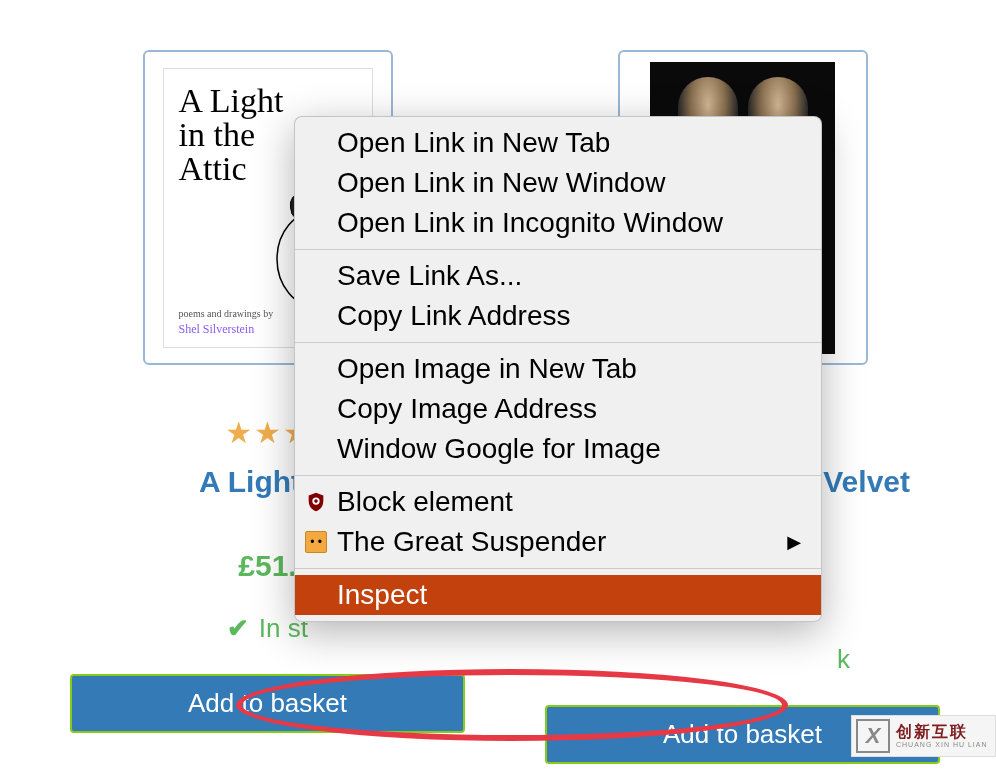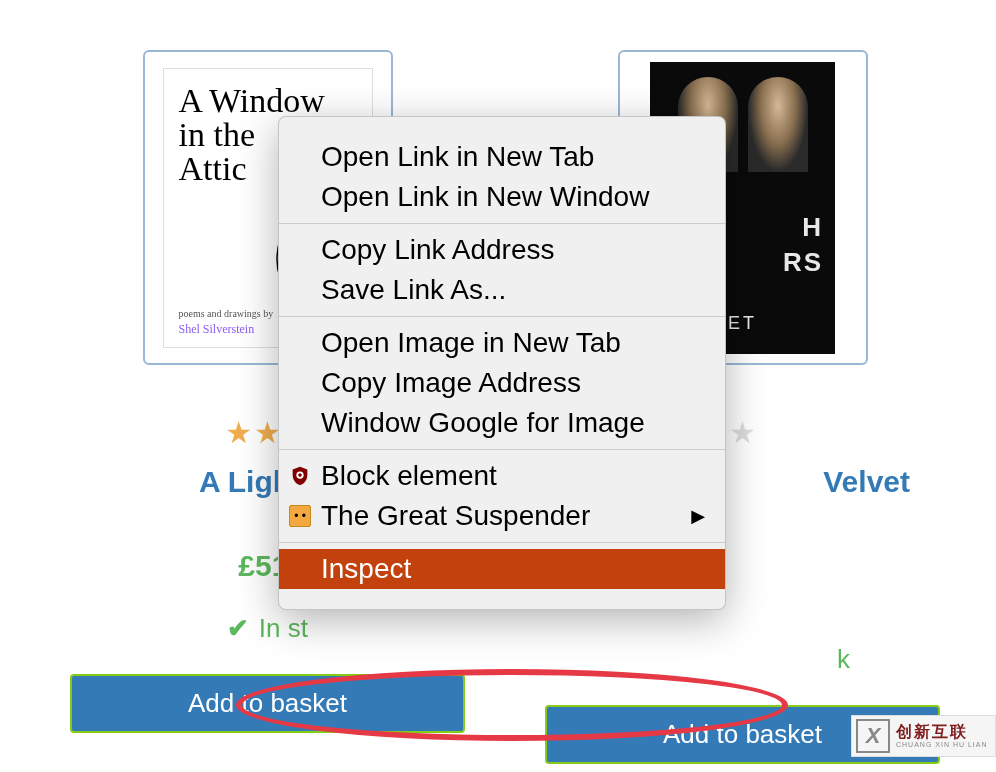--- a/index.html
+++ b/index.html
@@ -155,29 +155,29 @@
       border-radius: 4px;
       font-size: 26px;
       padding: 12px 50px;
       cursor: pointer;
       width: 395px;
     }
     
     
     .context-menu {
       position: absolute;
-      left: 278px;
+      left: 294px;
       top: 116px;
-      width: 448px;
+      width: 528px;
       background: #f0f0f0;
       border: 1px solid rgba(0,0,0,0.18);
       border-radius: 8px;
       box-shadow: 0 10px 40px rgba(0,0,0,0.3);
       z-index: 100;
-      padding: 20px 0;
+      padding: 6px 0;
     }
     .menu-item {
       padding: 4px 42px;
       font-size: 28px;
       color: #000;
       cursor: default;
       display: flex;
       align-items: center;
       gap: 10px;
       position: relative;
@@ -278,21 +278,21 @@
     }
   </style>
 </head>
 <body>
 
 <div class="products-container">
 
   <div class="product-card">
     <div class="product-image-wrapper">
       <div class="book-cover-1">
-        <div class="title-text">A Window</div>
+        <div class="title-text">A Light</div>
         <div class="title-text">in the</div>
         <div class="title-text">Attic</div>
         <svg class="face" viewBox="0 0 100 130">
           <ellipse cx="55" cy="75" rx="40" ry="48" fill="none" stroke="#000" stroke-width="1.5"></ellipse>
           <path d="M 30 30 Q 25 15 35 10 Q 45 5 55 8 Q 70 5 75 15 Q 85 20 80 35 Q 90 40 82 50 L 70 45 Q 60 30 45 35 Q 35 38 30 30 Z" fill="#222" stroke="#000"></path>
           <ellipse cx="42" cy="70" rx="5" ry="7" fill="none" stroke="#000"></ellipse>
           <ellipse cx="68" cy="70" rx="5" ry="7" fill="none" stroke="#000"></ellipse>
           <circle cx="42" cy="72" r="2" fill="#000"></circle>
           <circle cx="68" cy="72" r="2" fill="#000"></circle>
           <path d="M 52 80 Q 55 88 58 80" fill="none" stroke="#000"></path>
@@ -341,26 +341,29 @@
 
 </div>
 
 <div class="context-menu">
   <div class="menu-item">
       <span>Open Link in New Tab</span>
     </div>
   <div class="menu-item">
       <span>Open Link in New Window</span>
     </div>
+  <div class="menu-item">
+      <span>Open Link in Incognito Window</span>
+    </div>
   <div class="menu-separator"></div>
   <div class="menu-item">
+      <span>Save Link As...</span>
+    </div>
+  <div class="menu-item">
       <span>Copy Link Address</span>
-    </div>
-  <div class="menu-item">
-      <span>Save Link As...</span>
     </div>
   <div class="menu-separator"></div>
   <div class="menu-item">
       <span>Open Image in New Tab</span>
     </div>
   <div class="menu-item">
       <span>Copy Image Address</span>
     </div>
   <div class="menu-item">
       <span>Window Google for Image</span>

